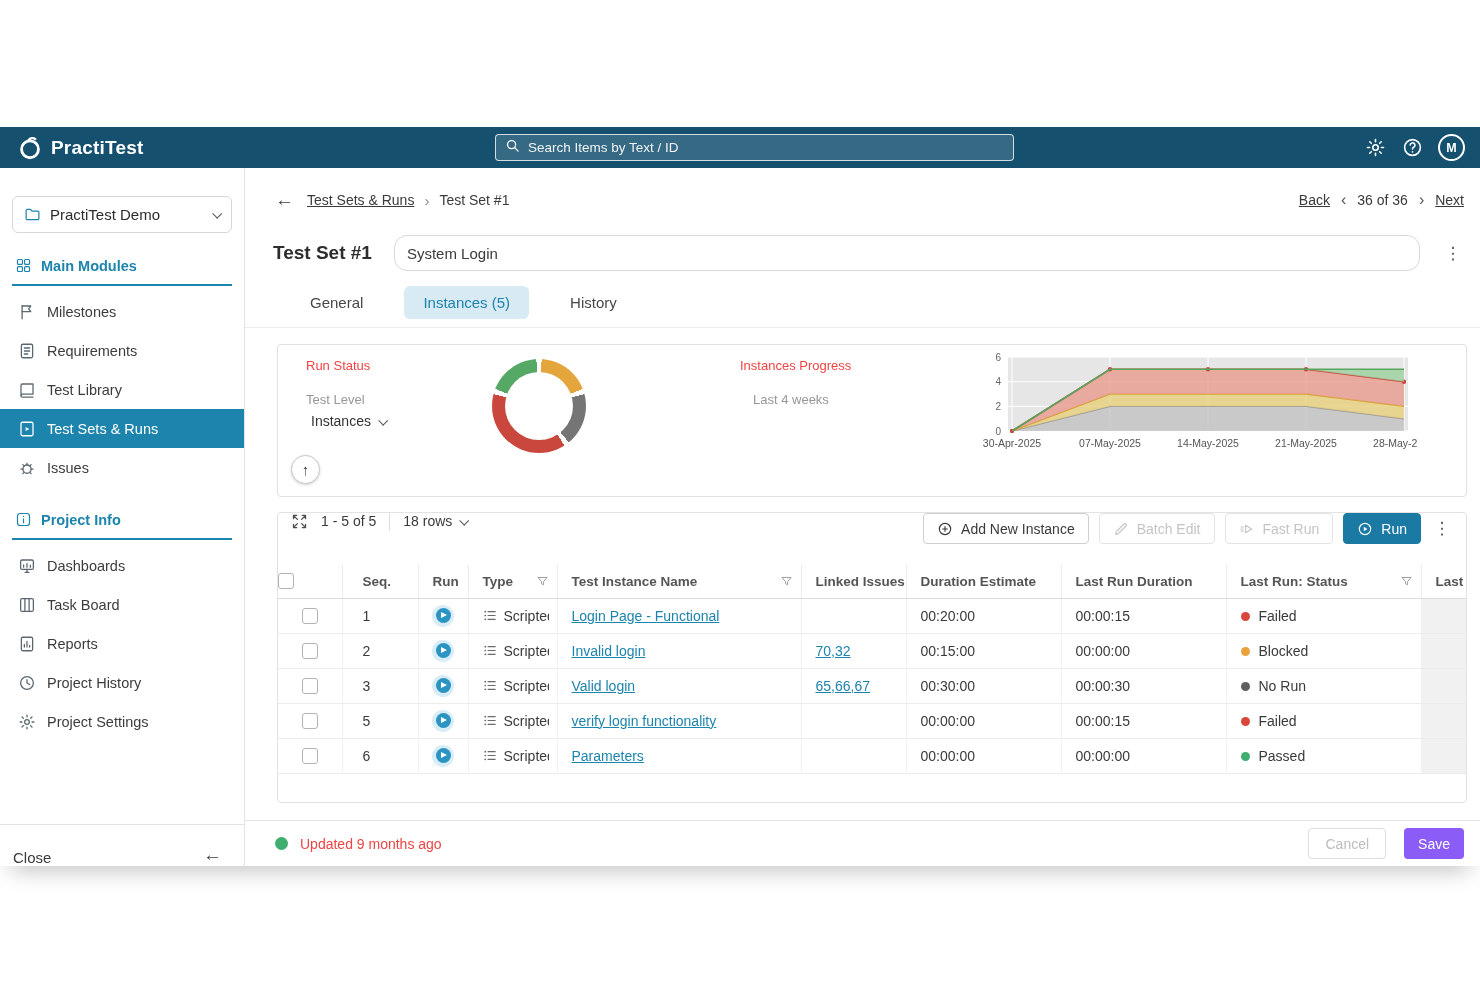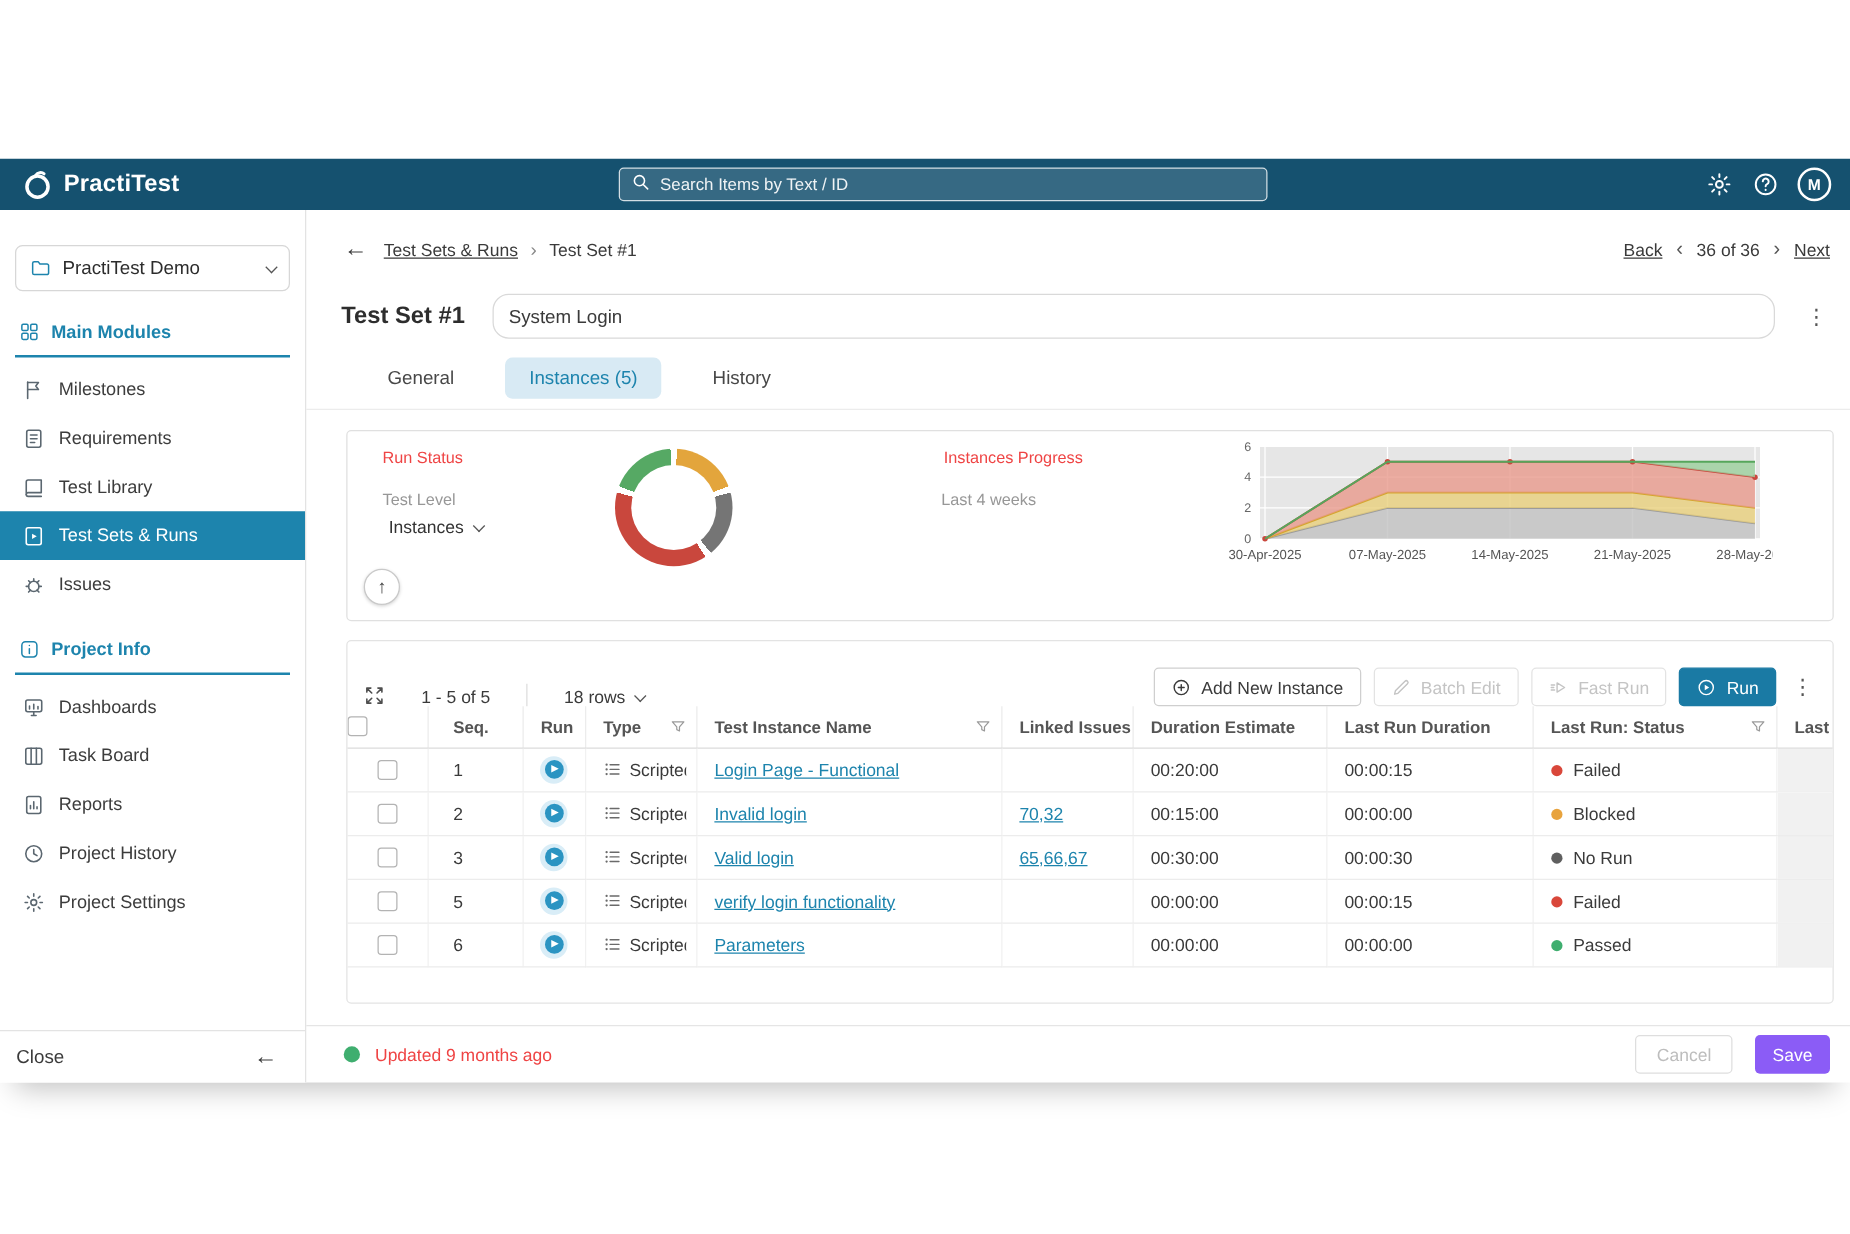--- a/index.html
+++ b/index.html
@@ -31,21 +31,21 @@
 .project-select .ps-label{font-size:15px;color:#2c2c2c;flex:1}
 .sicon{width:17px;height:17px;fill:none;stroke:currentColor;stroke-width:1.7;stroke-linecap:round;stroke-linejoin:round;flex:none}
 .sicon svg{width:100%;height:100%;fill:none;stroke:inherit}
 .side-sec-head{margin:24px 12px 0;display:flex;align-items:center;gap:9px;color:#1d84ad;font-weight:bold;font-size:14.5px;padding:0 0 10px 3px;border-bottom:2px solid #1d84ad}
 .side-sec-head:nth-of-type(2){margin-top:48px}
 .side-list{padding-top:6px}
 .side-item{height:39px;display:flex;align-items:center;gap:11px;padding-left:18px;font-size:14.5px;color:#3c3c3c;cursor:pointer}
 .side-item .sicon{color:#5b6770;width:18px;height:18px}
 .side-item.active{background:#1d84ad;color:#fff}
 .side-item.active .sicon{color:#fff}
-.close-bar{position:absolute;left:0;bottom:0;width:100%;height:42px;border-top:1px solid #e3e3e3;display:flex;align-items:center;justify-content:space-between;padding:0 22px 0 13px;font-size:15px;color:#3a3a3a;cursor:pointer}
+.close-bar{position:absolute;left:0;bottom:0;width:100%;height:42px;border-top:1px solid #e3e3e3;display:flex;align-items:flex-end;justify-content:space-between;padding:0 22px 0 13px;font-size:15px;color:#3a3a3a;cursor:pointer}
 .close-arrow{font-size:19px;color:#3a3a3a}
 
 
 .main{flex:1;position:relative;display:flex;flex-direction:column;min-width:0}
 .crumb-row{display:flex;align-items:center;margin:21px 16px 0 30px;font-size:14px;gap:10px}
 .back-arrow{font-size:19px;color:#3a3a3a;background:none;border:0;cursor:pointer;margin-right:3px;font-family:inherit}
 .crumb-link{color:#3a3a3a;text-decoration:underline;cursor:pointer}
 .crumb-sep{color:#8a8a8a;font-size:15px}
 .pager{margin-left:auto;display:flex;align-items:center;gap:11px;font-size:14px}
 .pager a{color:#3a3a3a;text-decoration:underline;cursor:pointer}
@@ -57,35 +57,35 @@
 .tabs-wrap{display:flex;align-items:center;gap:41px;margin-top:15px;padding:0 0 8px 65px;border-bottom:1px solid #ececec}
 .tab{font-size:15px;color:#474747;padding:8px 0;cursor:pointer}
 .tab.active{background:#d8eaf4;color:#1d84ad;border-radius:6px;padding:8px 19px}
 
 
 .dash-panel{position:relative;margin:16px 13px 0 32px;height:153px;border:1px solid #e0e0e0;border-radius:4px;background:#fff}
 .dash-head{height:29px;background:#ededed;border-bottom:1px solid #e2e2e2;border-radius:3px 3px 0 0;display:flex;align-items:center;padding-left:18px;font-size:14.5px;color:#4a4a4a}
 .dash-body{position:relative;height:122px}
 .rs-title,.pg-title{position:absolute;top:13px;font-size:13px;color:#ef4444}
 .rs-title{left:28px}
-.pg-title{left:477px}
+.pg-title{left:462px}
 .rs-sub,.pg-sub{position:absolute;top:47px;font-size:13px;color:#979797}
 .rs-sub{left:28px}
 .pg-sub{left:475px}
 .rs-select{position:absolute;left:33px;top:68px;font-size:14px;color:#333;display:flex;align-items:center;gap:8px;cursor:pointer}
 .chev{width:7px;height:7px;border-right:1.6px solid #555;border-bottom:1.6px solid #555;transform:rotate(45deg) translateY(-1px)}
 .donut{position:absolute;left:214px;top:14px;width:94px;height:94px;border-radius:50%}
 .donut::after{content:"";position:absolute;inset:13px;background:#fff;border-radius:50%}
 #progress-chart{position:absolute;left:694px;top:8px}
 #progress-chart text{font-family:"Liberation Sans",sans-serif}
 .collapse-btn{position:absolute;left:13px;bottom:-17px;width:29px;height:29px;border-radius:50%;background:#fff;border:1px solid #c9c9c9;box-shadow:0 1px 3px rgba(0,0,0,.18);font-size:15px;color:#444;cursor:pointer;z-index:3;font-family:inherit;line-height:1}
 
 
 .grid-panel{margin:15px 13px 0 32px;border:1px solid #e3e3e3;border-radius:4px;background:#fff;padding-bottom:28px}
-.toolbar{height:52px;display:flex;align-items:flex-end;padding:0 13px;gap:29px}
+.toolbar{height:52px;display:flex;align-items:flex-start;padding:0 13px;gap:13px}
 .icon-btn{background:none;border:0;cursor:pointer;color:#4f4f4f;display:flex;align-items:center}
 .icon-btn svg{width:17px;height:17px;fill:none;stroke:currentColor;stroke-width:1.8;stroke-linecap:round;stroke-linejoin:round}
 .tb-range{font-size:14px;color:#3a3a3a}
 .tb-sep{width:1px;height:18px;background:#ddd}
 .rows-select{display:flex;align-items:center;gap:8px;font-size:14px;color:#3a3a3a;cursor:pointer}
 .tb-right{margin-left:auto;display:flex;align-items:center;gap:10px}
 .btn{height:31px;border:1px solid #cfcfcf;border-radius:4px;background:#fff;color:#3a3a3a;font-size:14px;font-family:inherit;display:inline-flex;align-items:center;gap:8px;padding:0 13px;cursor:pointer}
 .btn svg{width:16px;height:16px;fill:none;stroke:currentColor;stroke-width:1.7;stroke-linecap:round;stroke-linejoin:round}
 .btn.disabled{color:#c4c4c4;border-color:#e3e3e3;cursor:default}
 .btn.primary{background:#1a7aa4;border-color:#1a7aa4;color:#fff}

